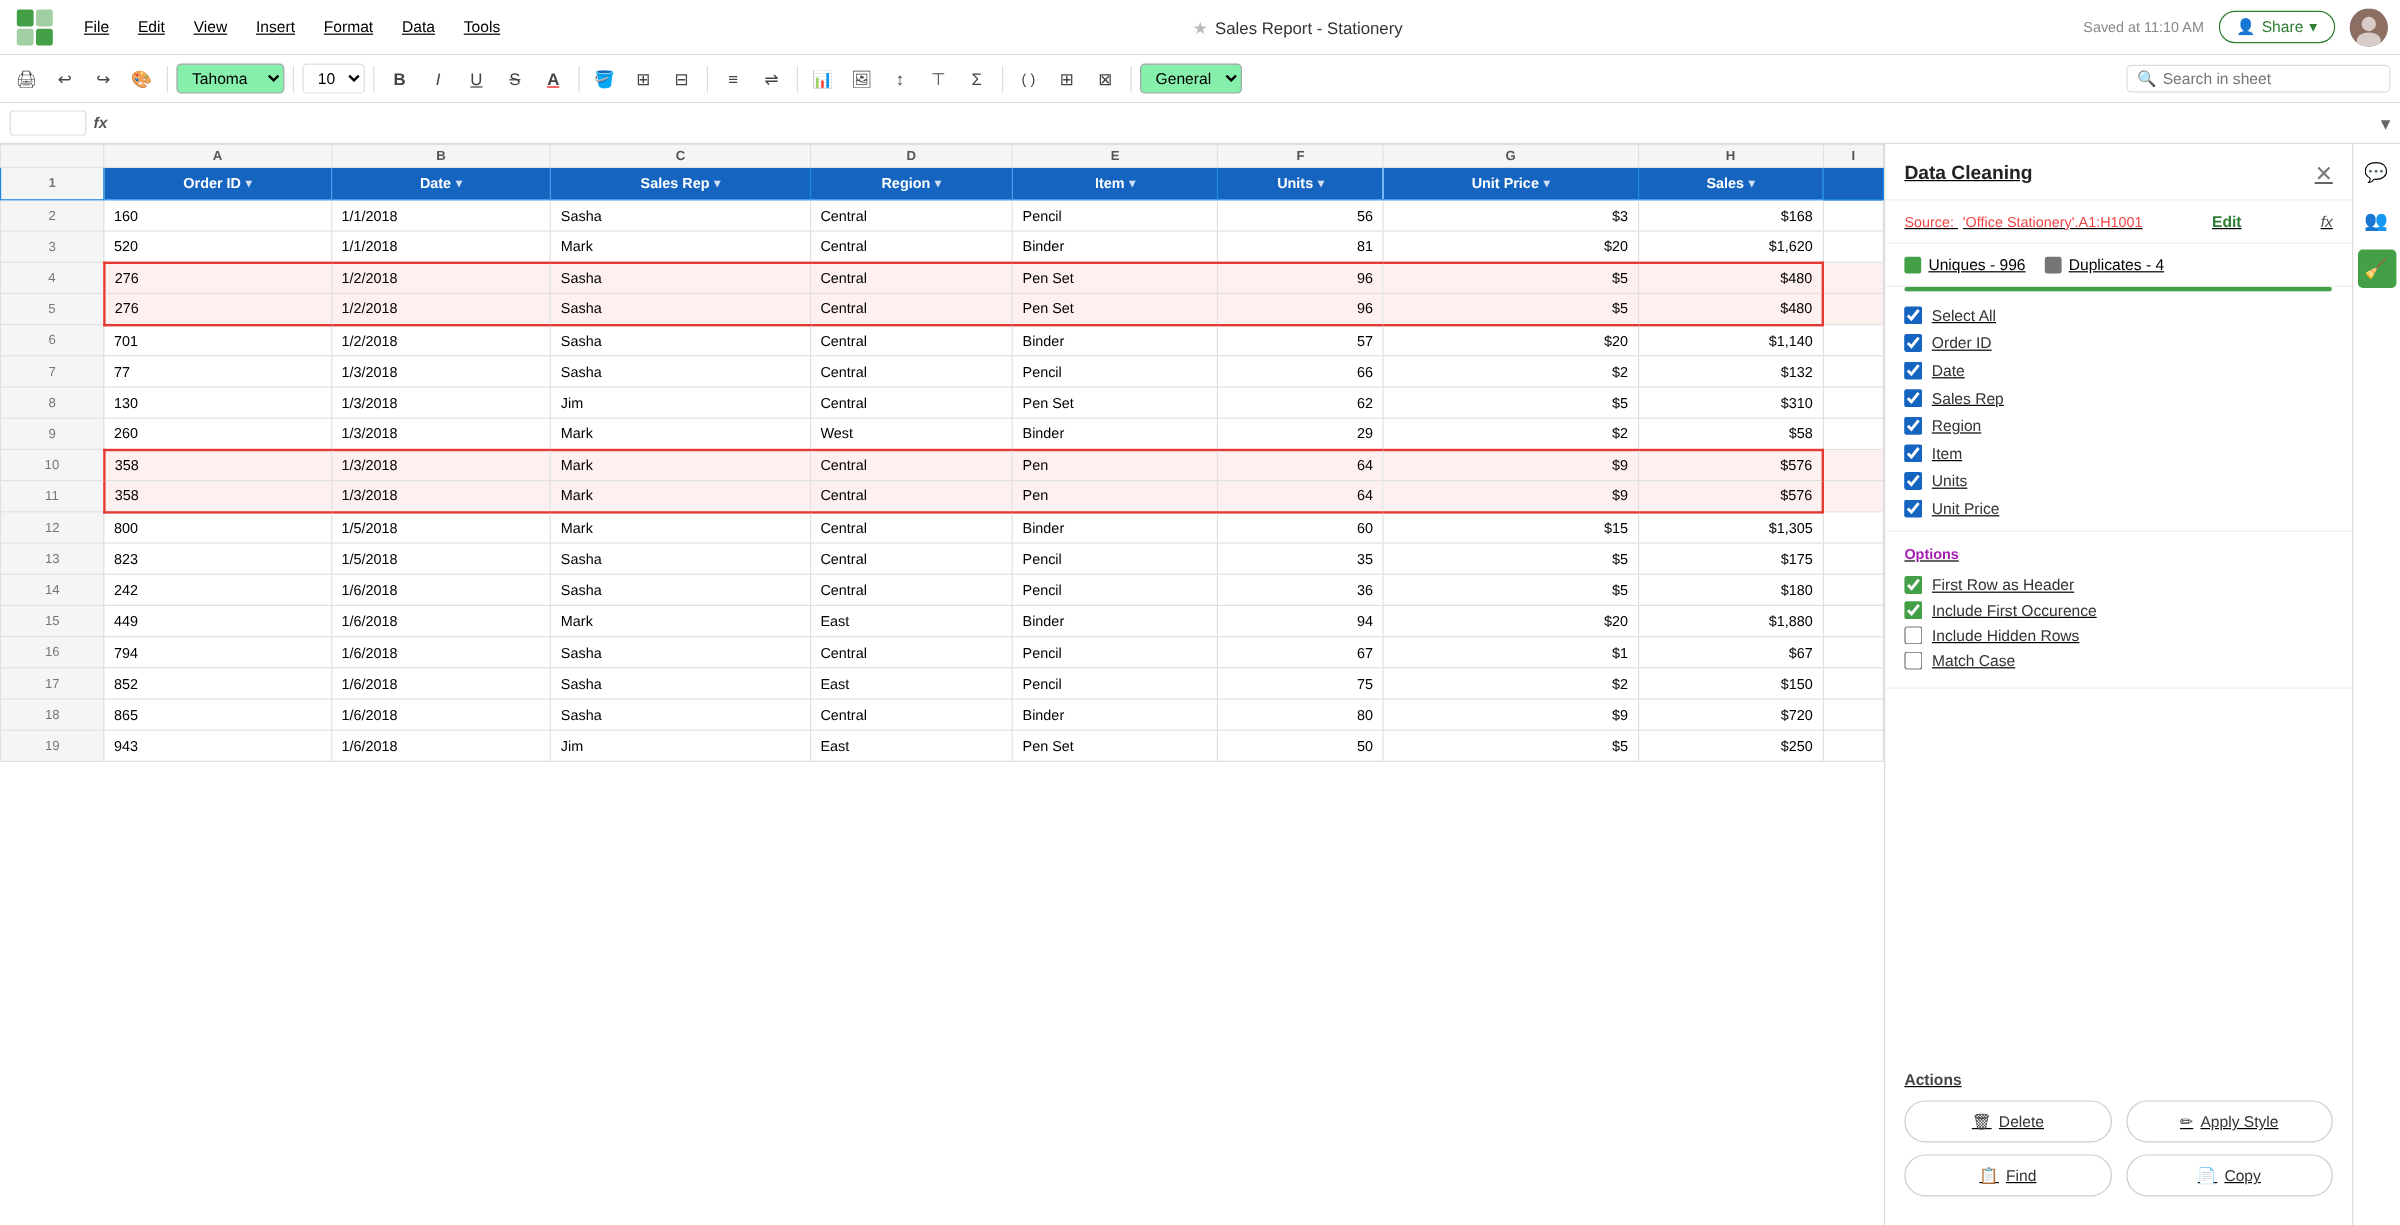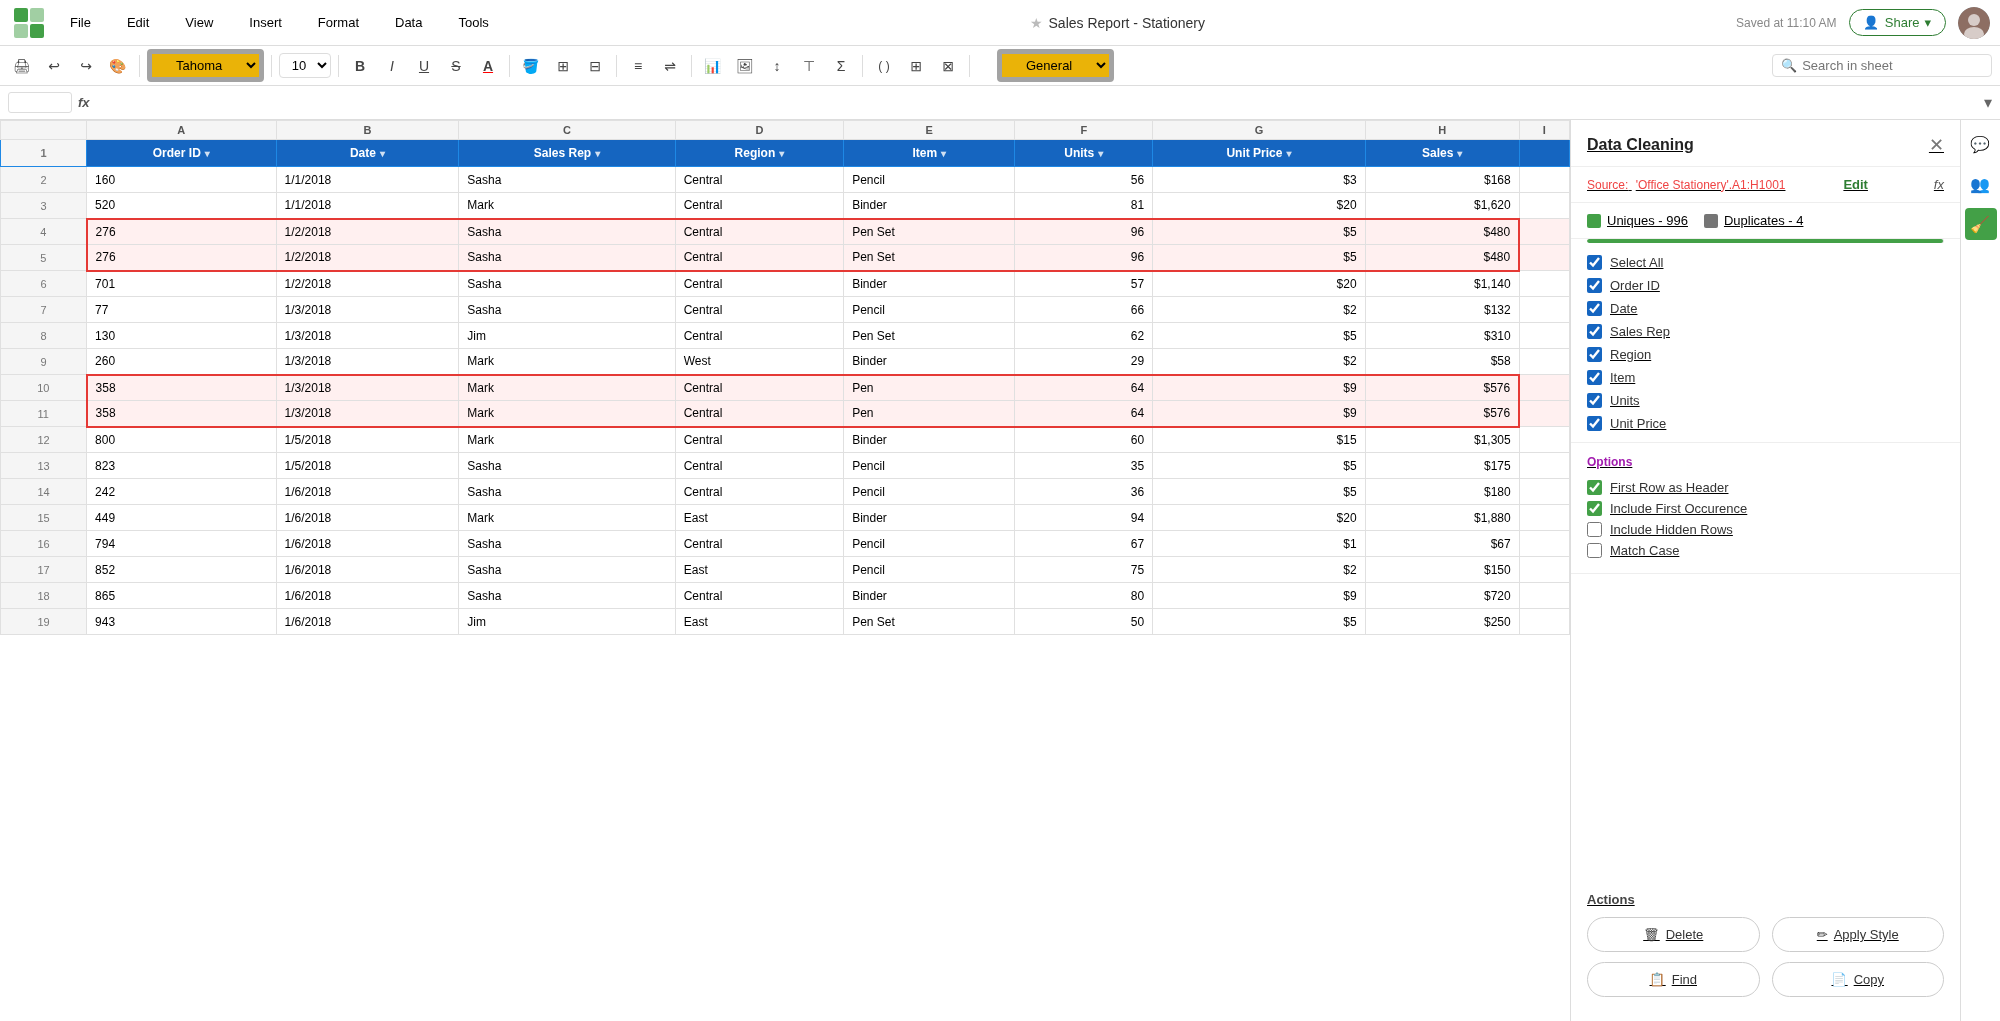--- a/index.html
+++ b/index.html
@@ -1,33 +1,33 @@
 <!DOCTYPE html>
 <html><head>
   <meta charset="utf-8">
   <style>
     * { box-sizing: border-box; margin: 0; padding: 0; }
     body { font-family: 'Tahoma', sans-serif; font-size: 13px; background: #f0f0f0; overflow: hidden; width: 2000px; height: 1021px; }
 
     
     #top-bar { display: flex; align-items: center; background: #fff; border-bottom: 1px solid #ddd; padding: 4px 10px; height: 46px; }
     #app-logo { width: 38px; height: 38px; margin-right: 12px; display: flex; align-items: center; justify-content: center; }
-    #menu-bar { display: flex; gap: 16px; }
+    #menu-bar { display: flex; gap: 4px; text-decoration: underline; }
     #menu-bar span { padding: 4px 10px; cursor: pointer; border-radius: 4px; font-size: 13px; }
     #title-bar { flex: 1; text-align: center; font-size: 14px; color: #333; display: flex; align-items: center; justify-content: center; gap: 6px; }
     #right-bar { display: flex; align-items: center; gap: 12px; }
     #saved-text { font-size: 12px; color: #888; }
     #share-btn { border: 1.5px solid #2e7d32; border-radius: 20px; padding: 5px 14px; color: #2e7d32; font-size: 13px; cursor: pointer; display: flex; align-items: center; gap: 5px; background: #fff; }
     #avatar { width: 32px; height: 32px; border-radius: 50%; background: #b0bec5; overflow: hidden; display: flex; align-items: center; justify-content: center; }
 
     
     #toolbar { display: flex; align-items: center; background: #fff; border-bottom: 1px solid #ddd; padding: 3px 8px; height: 40px; gap: 4px; }
     .tb-btn { width: 28px; height: 28px; display: flex; align-items: center; justify-content: center; border: none; background: transparent; cursor: pointer; border-radius: 3px; font-size: 14px; color: #444; }
     .tb-sep { width: 1px; height: 22px; background: #ddd; margin: 0 3px; }
-    .tb-font { border: 5px solid #a3a3a3; border-radius: 4px; padding: 3px 20px; font-size: 13px; cursor: pointer; min-width: 90px; background: #eab308; }
+    .tb-font { border: 1px solid #a3a3a3; border-radius: 4px; padding: 3px 8px; font-size: 13px; cursor: pointer; min-width: 90px; background: #86efac; }
     .tb-size { border: 1px solid #ddd; border-radius: 4px; padding: 3px 6px; font-size: 13px; cursor: pointer; width: 52px; background: #fff; text-align: center; }
     .tb-bold { font-weight: bold; }
     .tb-italic { font-style: italic; }
     .tb-underline { text-decoration: underline; }
     .tb-strike { text-decoration: line-through; }
     #search-in-sheet { display: flex; align-items: center; border: 1px solid #ddd; border-radius: 4px; padding: 3px 8px; background: #fff; gap: 5px; margin-left: auto; width: 220px; }
     #search-in-sheet input { border: none; outline: none; font-size: 13px; width: 100%; color: #888; background: transparent; }
 
     
     #formula-bar { display: flex; align-items: center; background: #fff; border-bottom: 1px solid #ddd; padding: 3px 8px; height: 34px; gap: 6px; }
@@ -166,21 +166,21 @@
   <button class="tb-btn">📊</button>
   <button class="tb-btn">🖼</button>
   <button class="tb-btn">↕</button>
   <button class="tb-btn">⊤</button>
   <button class="tb-btn">Σ</button>
   <div class="tb-sep"></div>
   <button class="tb-btn" style="font-size:12px;">( )</button>
   <button class="tb-btn">⊞</button>
   <button class="tb-btn">⊠</button>
   <div class="tb-sep"></div>
-  <select class="tb-font" style="min-width:80px;margin-left:20px;">
+  <select class="tb-font" style="min-width:80px;">
     <option>General</option>
   </select>
   <div id="search-in-sheet">
     <span>🔍</span>
     <input type="text" placeholder="Search in sheet" style="">
   </div>
 </div>
 
 <div id="formula-bar">
   <input id="cell-ref" style="">

